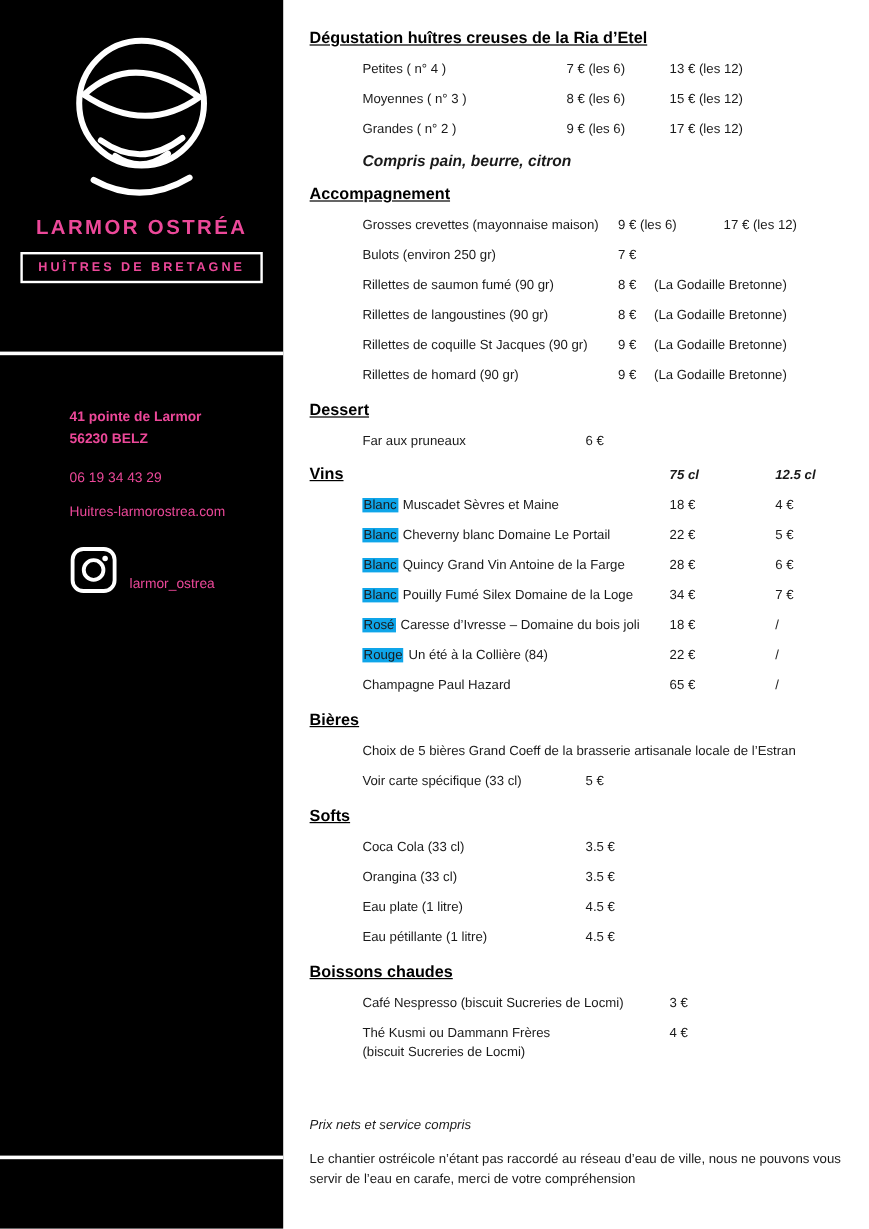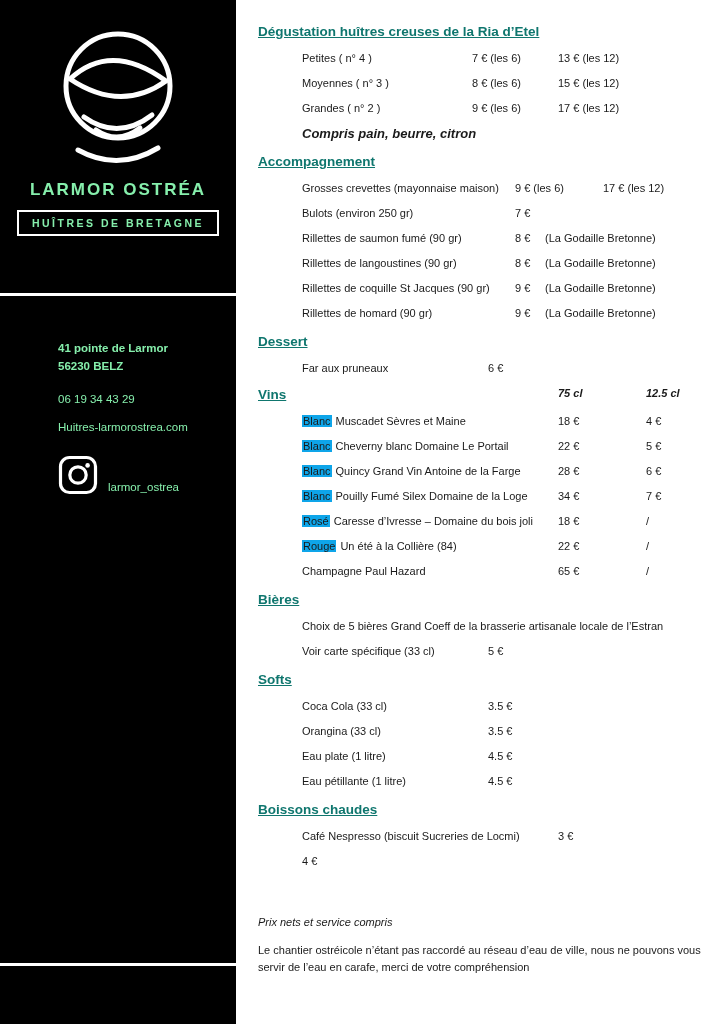--- a/index.html
+++ b/index.html
@@ -6,21 +6,21 @@
   html, body { margin: 0; padding: 0; }
   body {
     width: 724px; height: 1024px; background: #ffffff;
     font-family: "Liberation Sans", "DejaVu Sans", sans-serif;
     color: #1a1a1a;
   }
   .page { display: flex; width: 724px; height: 1024px; overflow: hidden; }
 
   
   .sidebar {
-    width: 236px; min-width: 236px; background: #000; color: #86efac;
+    width: 236px; min-width: 236px; background: #000; color: #ec4899;
     position: relative;
   }
   .logo-wrap { display: flex; justify-content: center; padding-top: 28px; }
   .brand-name {
     text-align: center; font-weight: bold; font-size: 17px;
     letter-spacing: 2px; margin-top: 12px;
   }
   .brand-tagline-box {
     margin: 10px 17px 0; border: 2px solid #fff; padding: 5px 2px;
     text-align: center; font-weight: bold; font-size: 10.5px; letter-spacing: 2.5px;
@@ -33,21 +33,21 @@
   .insta-row { display: flex; align-items: flex-end; gap: 10px; margin-top: 22px; }
   .insta-handle { padding-bottom: 2px; }
   .sidebar-divider-bottom {
     position: absolute; left: 0; right: 0; bottom: 58px; height: 3px; background: #fff;
   }
 
   
   .content { flex: 1; padding: 24px 12px 0 22px; }
   .sec-title {
     margin: 14px 0 13px; font-size: 13.5px; font-weight: bold;
-    text-decoration: underline; color: #0f766e;
+    text-decoration: underline; color: #000000;
   }
   .sec-title.first { margin-top: 0; }
   .row {
     display: flex; align-items: flex-start; padding-left: 44px;
     margin-bottom: 12px; font-size: 11px; line-height: 13px;
   }
   .row .lbl { white-space: nowrap; }
   .deg .lbl { width: 170px; }
   .deg .p1  { width: 86px; }
   .acc .lbl { width: 213px; }
@@ -57,21 +57,21 @@
   .vin .lbl, .boi .lbl { width: 256px; }
   .vin .p1  { width: 88px; }
   .note {
     padding-left: 44px; font-size: 13px; font-weight: bold; font-style: italic;
     line-height: 13px;
   }
   .introw {
     padding-left: 44px; margin-bottom: 12px; font-size: 11px;
     line-height: 13px; white-space: nowrap;
   }
-  .vins-header { display: flex; margin: 0 0 13px; }
+  .vins-header { display: flex; align-items: flex-end; margin: 0 0 13px; }
   .vins-header .vtitle { width: 300px; }
   .vins-header .sec-title { margin: 0; }
   .colh { font-size: 11px; font-weight: bold; font-style: italic; }
   .colh.c1 { width: 88px; }
   .wprefix:not(:empty) { background: #0ea5e9; margin-right: 4px; padding: 0 1px; }
   .wprefix:empty { display: none; }
   .lbl2 { margin-top: 3px; }
   .lbl2:empty { display: none; }
   .foot-note1 { font-size: 11px; font-style: italic; margin-top: 48px; }
   .foot-note2 {
@@ -259,20 +259,24 @@
     <section>
       <h2 class="sec-title">Boissons chaudes</h2>
       <div class="row boi">
         <div class="lbl">
           <div>Café Nespresso (biscuit Sucreries de Locmi)</div>
 
         </div>
         <span class="p1">3 €</span>
       </div>
       <div class="row boi">
+        <div class="lbl">
+          <div>Thé  Kusmi ou Dammann Frères</div>
+          <div class="lbl2">(biscuit Sucreries de Locmi)</div>
+        </div>
         <span class="p1">4 €</span>
       </div>
     </section>
 
     <div class="foot-note1">Prix nets et service compris</div>
     <div class="foot-note2">Le chantier ostréicole n’étant pas raccordé au réseau d’eau de ville, nous ne pouvons vous servir de l’eau en carafe, merci de votre compréhension</div>
 
   </main>
 </div>
 

